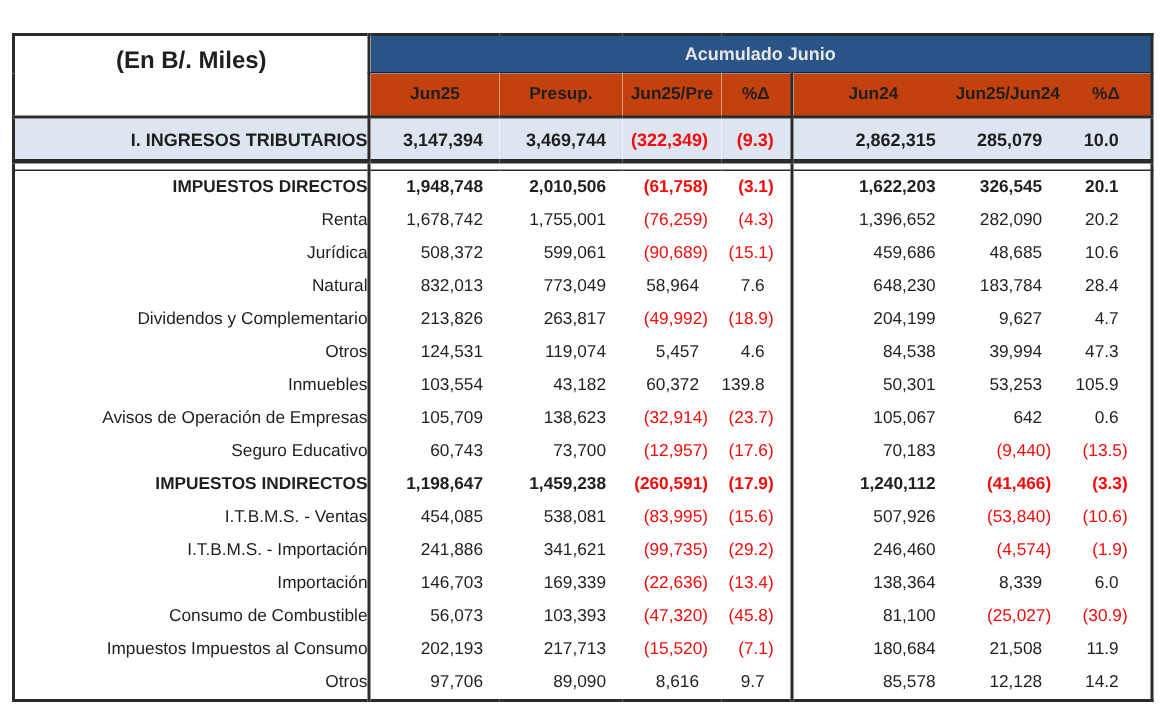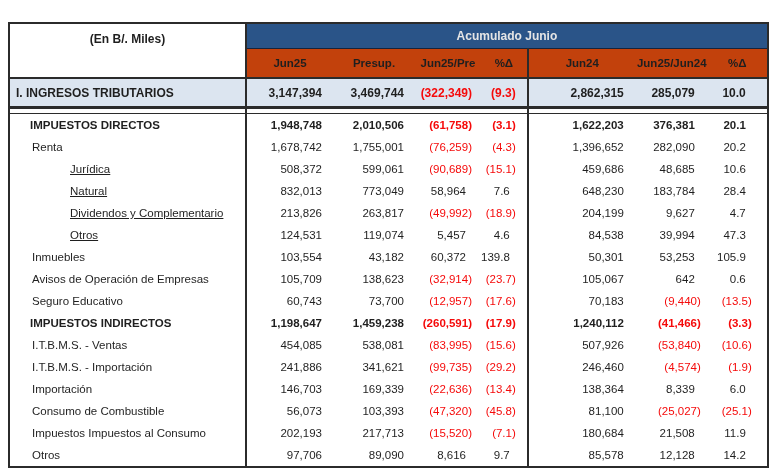--- a/index.html
+++ b/index.html
@@ -16,21 +16,21 @@
   .tbl td, .tbl th { white-space:nowrap; overflow:hidden; padding:0; vertical-align:middle; }
 
   
   col.c-label { width:237px; } col.c1 { width:87px; } col.c2 { width:82px; }
   col.c3 { width:66px; } col.c4 { width:46px; } col.c5 { width:108px; }
   col.c6 { width:72px; } col.c7 { width:60px; }
 
   
   td.label-head {
     text-align:center; vertical-align:top; padding-top:8px; font-weight:700;
-    font-size:12px; border-right:2px solid var(--line,#2b2b2b);
+    font-size:16px; border-right:2px solid var(--line,#2b2b2b);
     border-bottom:2px solid var(--line,#2b2b2b); background:#fff;
   }
   th.acum {
     height:24px; background:var(--blue,#2A5488); color:#e5e5e5;
     font-weight:700; font-size:12px; text-align:center;
     border-bottom:1px solid #16243d;
   }
   tr.colheads th {
     height:28px; font-weight:700; font-size:11.5px; text-align:center;
     background:#c2410c; border-bottom:2px solid var(--line,#2b2b2b);
@@ -59,24 +59,24 @@
     border-bottom:3px solid var(--line,#2b2b2b);
   }
   tr.total td.label { padding-left:6px; }
 
   
   tr.gaprow td { height:4px; background:#fff; border-bottom:1px solid var(--line,#2b2b2b); }
 
   
   tr.brow td { height:22px; background:#fff; }
   tr.brow.bold td { font-weight:700; }
-  td.label { text-align:left; }
+  td.label { text-align:right; }
   td.label.lv1 { padding-left:20px; font-weight:700; }
   td.label.lv2 { padding-left:22px; }
-  td.label.lv3 { padding-left:60px;text-decoration:underline; }
+  td.label.lv3 { padding-left:60px; }
 </style>
 </head>
 <body>
 
 <div class="canvas">
   <table class="tbl">
     <colgroup>
       <col class="c-label">
         <col class="c1">
         <col class="c2">
@@ -122,21 +122,21 @@
           <td></td>
           <td></td>
         </tr>
         <tr class="brow bold">
           <td class="label lv1">IMPUESTOS DIRECTOS</td>
           <td class="num pos">1,948,748</td>
           <td class="num pos">2,010,506</td>
           <td class="num neg">(61,758)</td>
           <td class="num neg">(3.1)</td>
           <td class="num pos">1,622,203</td>
-          <td class="num pos">376,381</td>
+          <td class="num pos">326,545</td>
           <td class="num pos">20.1</td>
         </tr>
         <tr class="brow">
           <td class="label lv2">Renta</td>
           <td class="num pos">1,678,742</td>
           <td class="num pos">1,755,001</td>
           <td class="num neg">(76,259)</td>
           <td class="num neg">(4.3)</td>
           <td class="num pos">1,396,652</td>
           <td class="num pos">282,090</td>
@@ -253,21 +253,21 @@
           <td class="num pos">6.0</td>
         </tr>
         <tr class="brow">
           <td class="label lv2">Consumo de Combustible</td>
           <td class="num pos">56,073</td>
           <td class="num pos">103,393</td>
           <td class="num neg">(47,320)</td>
           <td class="num neg">(45.8)</td>
           <td class="num pos">81,100</td>
           <td class="num neg">(25,027)</td>
-          <td class="num neg">(25.1)</td>
+          <td class="num neg">(30.9)</td>
         </tr>
         <tr class="brow">
           <td class="label lv2">Impuestos Impuestos al Consumo</td>
           <td class="num pos">202,193</td>
           <td class="num pos">217,713</td>
           <td class="num neg">(15,520)</td>
           <td class="num neg">(7.1)</td>
           <td class="num pos">180,684</td>
           <td class="num pos">21,508</td>
           <td class="num pos">11.9</td>

